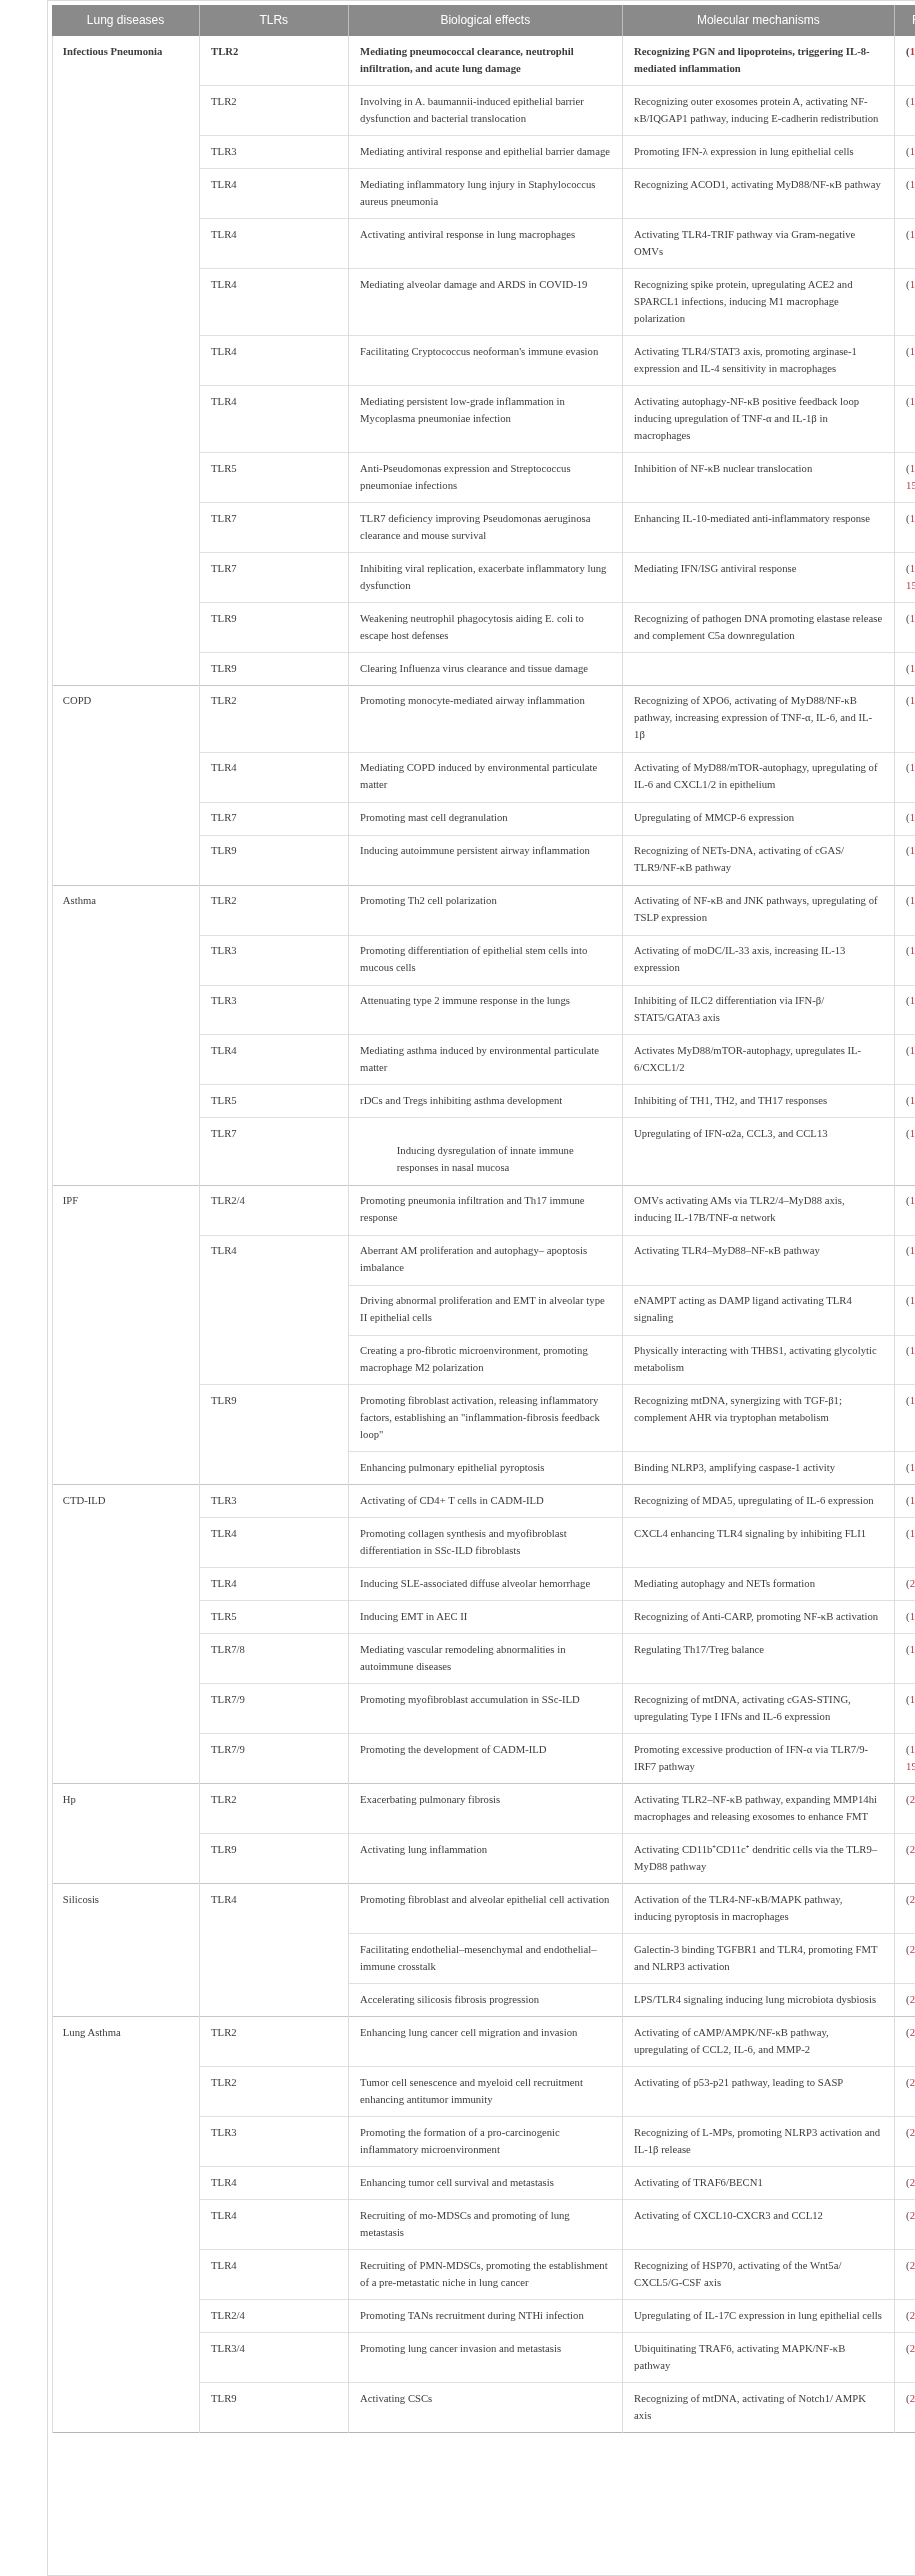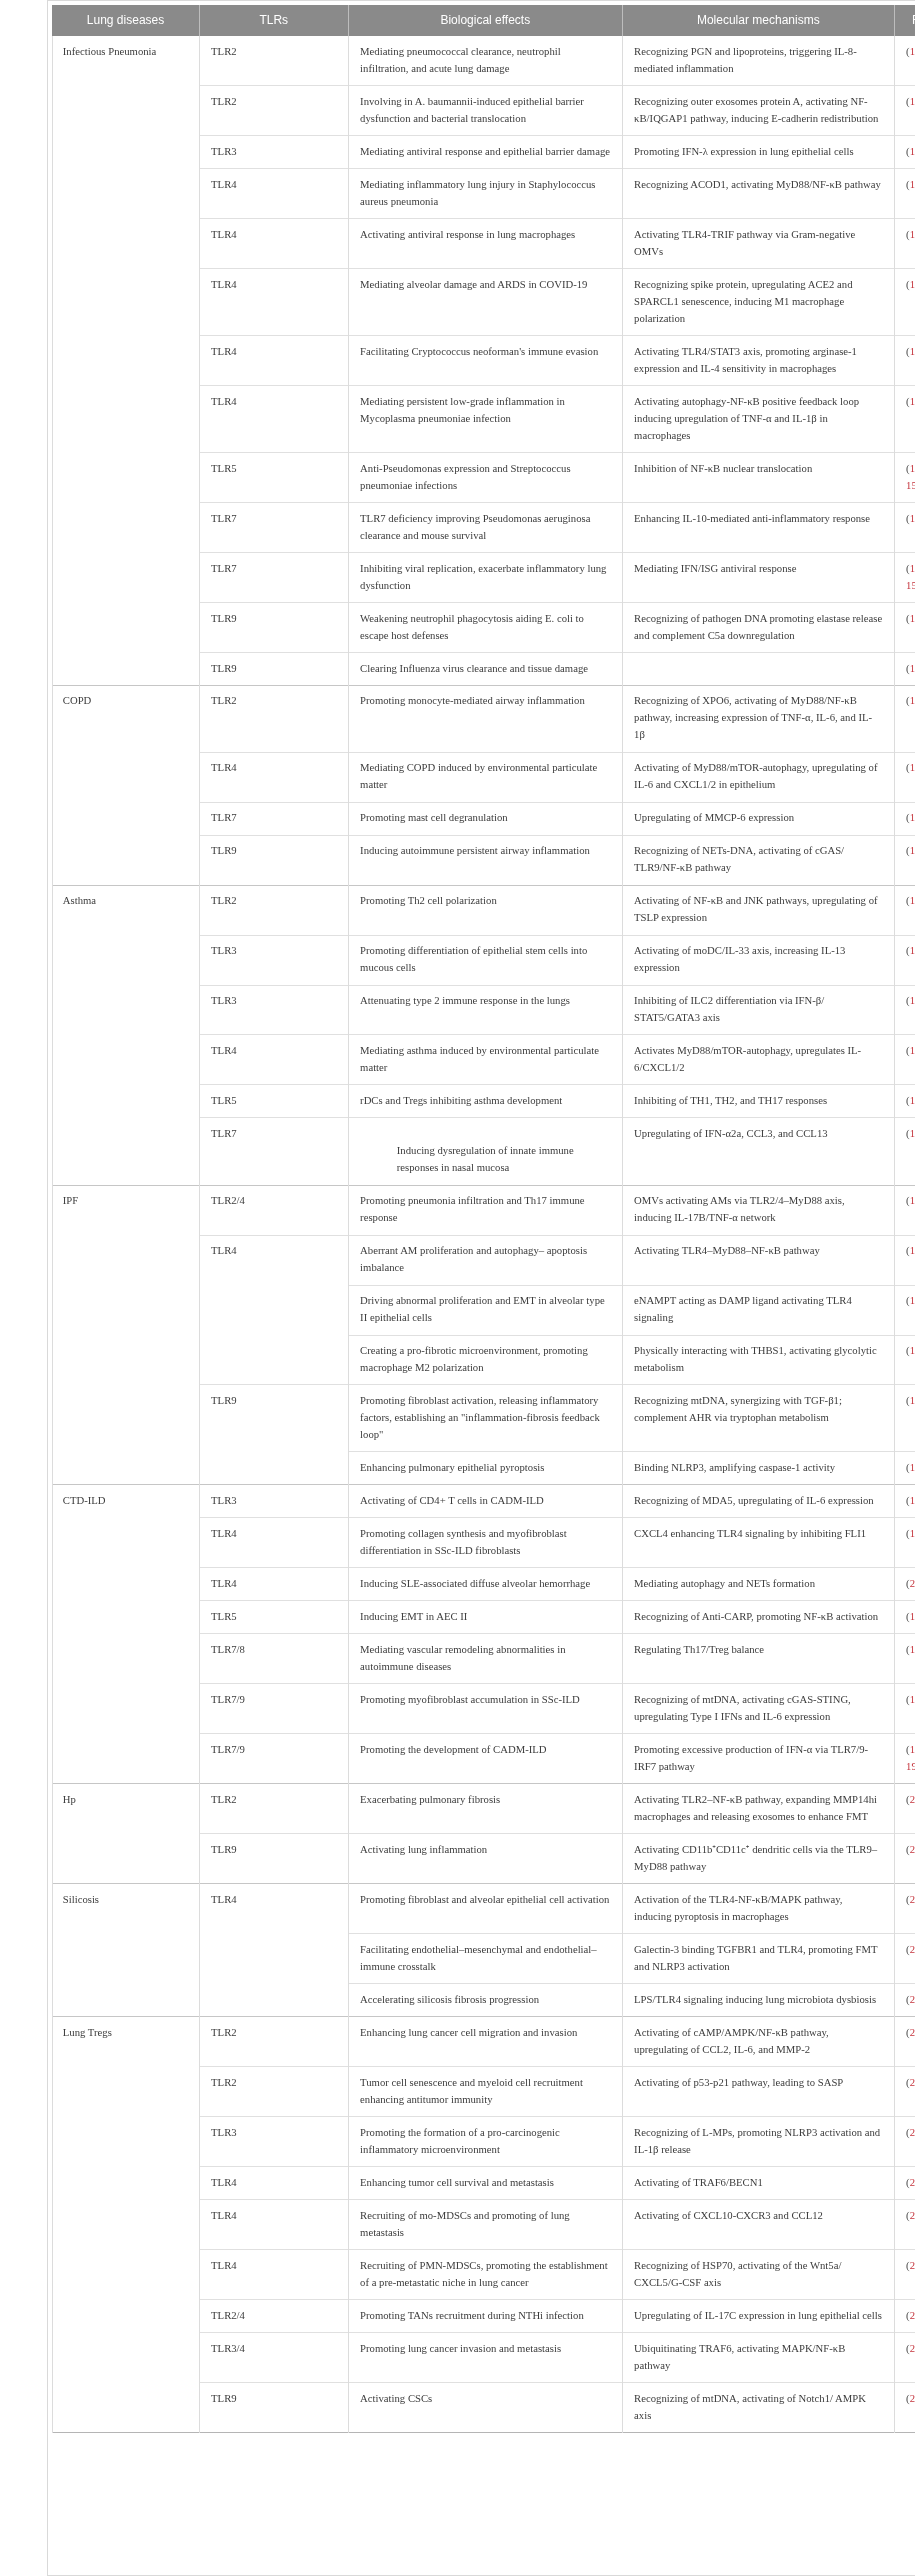--- a/index.html
+++ b/index.html
@@ -36,21 +36,21 @@
   thead th + th{border-left:1.3px solid #bdbdbd;}
   tbody td{
     vertical-align:top;
     padding:6.9px 11.3px 8.1px 11.3px;
     border-right:0.6px solid #dcdcdc;
     border-top:0.6px solid #e0e0e0;
     word-wrap:break-word;
   }
   tbody td.disease{border-left:0.6px solid #dcdcdc;padding-left:10px;}
   tbody tr.group-start td{border-top:0.6px solid #c6c6c6;}
-  tbody tr:first-child td{border-top:none;}
+  tbody tr:first-child td{border-top:none;font-weight:bold;}
   td.effect.lead-blank{padding-top:24px;padding-left:48px;}
   td.refs .paren{color:#4a4a4a;}
   td.refs .ref-num{color:#c4333c;cursor:pointer;}
 </style>
 </head>
 <body>
 
 <div class="page">
   <table class="tlr-table">
     <colgroup>
@@ -97,21 +97,21 @@
         </tr>
         <tr>
           <td class="tlr" rowspan="1">TLR4</td>
           <td class="effect">Activating antiviral response in lung macrophages</td>
           <td class="mech">Activating TLR4-TRIF pathway via Gram-negative OMVs</td>
           <td class="refs"><span class="paren">(</span><span class="ref-num">153</span><span class="paren">)</span></td>
         </tr>
         <tr>
           <td class="tlr" rowspan="1">TLR4</td>
           <td class="effect">Mediating alveolar damage and ARDS in COVID-19</td>
-          <td class="mech">Recognizing spike protein, upregulating ACE2 and SPARCL1 senescence, inducing M1 macrophage polarization</td>
+          <td class="mech">Recognizing spike protein, upregulating ACE2 and SPARCL1 infections, inducing M1 macrophage polarization</td>
           <td class="refs"><span class="paren">(</span><span class="ref-num">154</span><span class="paren">)</span></td>
         </tr>
         <tr>
           <td class="tlr" rowspan="1">TLR4</td>
           <td class="effect">Facilitating Cryptococcus neoforman's immune evasion</td>
           <td class="mech">Activating TLR4/STAT3 axis, promoting arginase-1 expression and IL-4 sensitivity in macrophages</td>
           <td class="refs"><span class="paren">(</span><span class="ref-num">162</span><span class="paren">)</span></td>
         </tr>
         <tr>
           <td class="tlr" rowspan="1">TLR4</td>
@@ -312,21 +312,21 @@
           <td class="effect">Facilitating endothelial–mesenchymal and endothelial–immune crosstalk</td>
           <td class="mech">Galectin-3 binding TGFBR1 and TLR4, promoting FMT and NLRP3 activation</td>
           <td class="refs"><span class="paren">(</span><span class="ref-num">206</span><span class="paren">)</span></td>
         </tr>
         <tr>
           <td class="effect">Accelerating silicosis fibrosis progression</td>
           <td class="mech">LPS/TLR4 signaling inducing lung microbiota dysbiosis</td>
           <td class="refs"><span class="paren">(</span><span class="ref-num">207</span><span class="paren">)</span></td>
         </tr>
         <tr class="group-start">
-          <td class="disease" rowspan="9">Lung Tregs</td>
+          <td class="disease" rowspan="9">Lung Asthma</td>
           <td class="tlr" rowspan="1">TLR2</td>
           <td class="effect">Enhancing lung cancer cell migration and invasion</td>
           <td class="mech">Activating of cAMP/AMPK/NF-κB pathway, upregulating of CCL2, IL-6, and MMP-2</td>
           <td class="refs"><span class="paren">(</span><span class="ref-num">208</span><span class="paren">)</span></td>
         </tr>
         <tr>
           <td class="tlr" rowspan="1">TLR2</td>
           <td class="effect">Tumor cell senescence and myeloid cell recruitment enhancing antitumor immunity</td>
           <td class="mech">Activating of p53-p21 pathway, leading to SASP</td>
           <td class="refs"><span class="paren">(</span><span class="ref-num">209</span><span class="paren">)</span></td>

